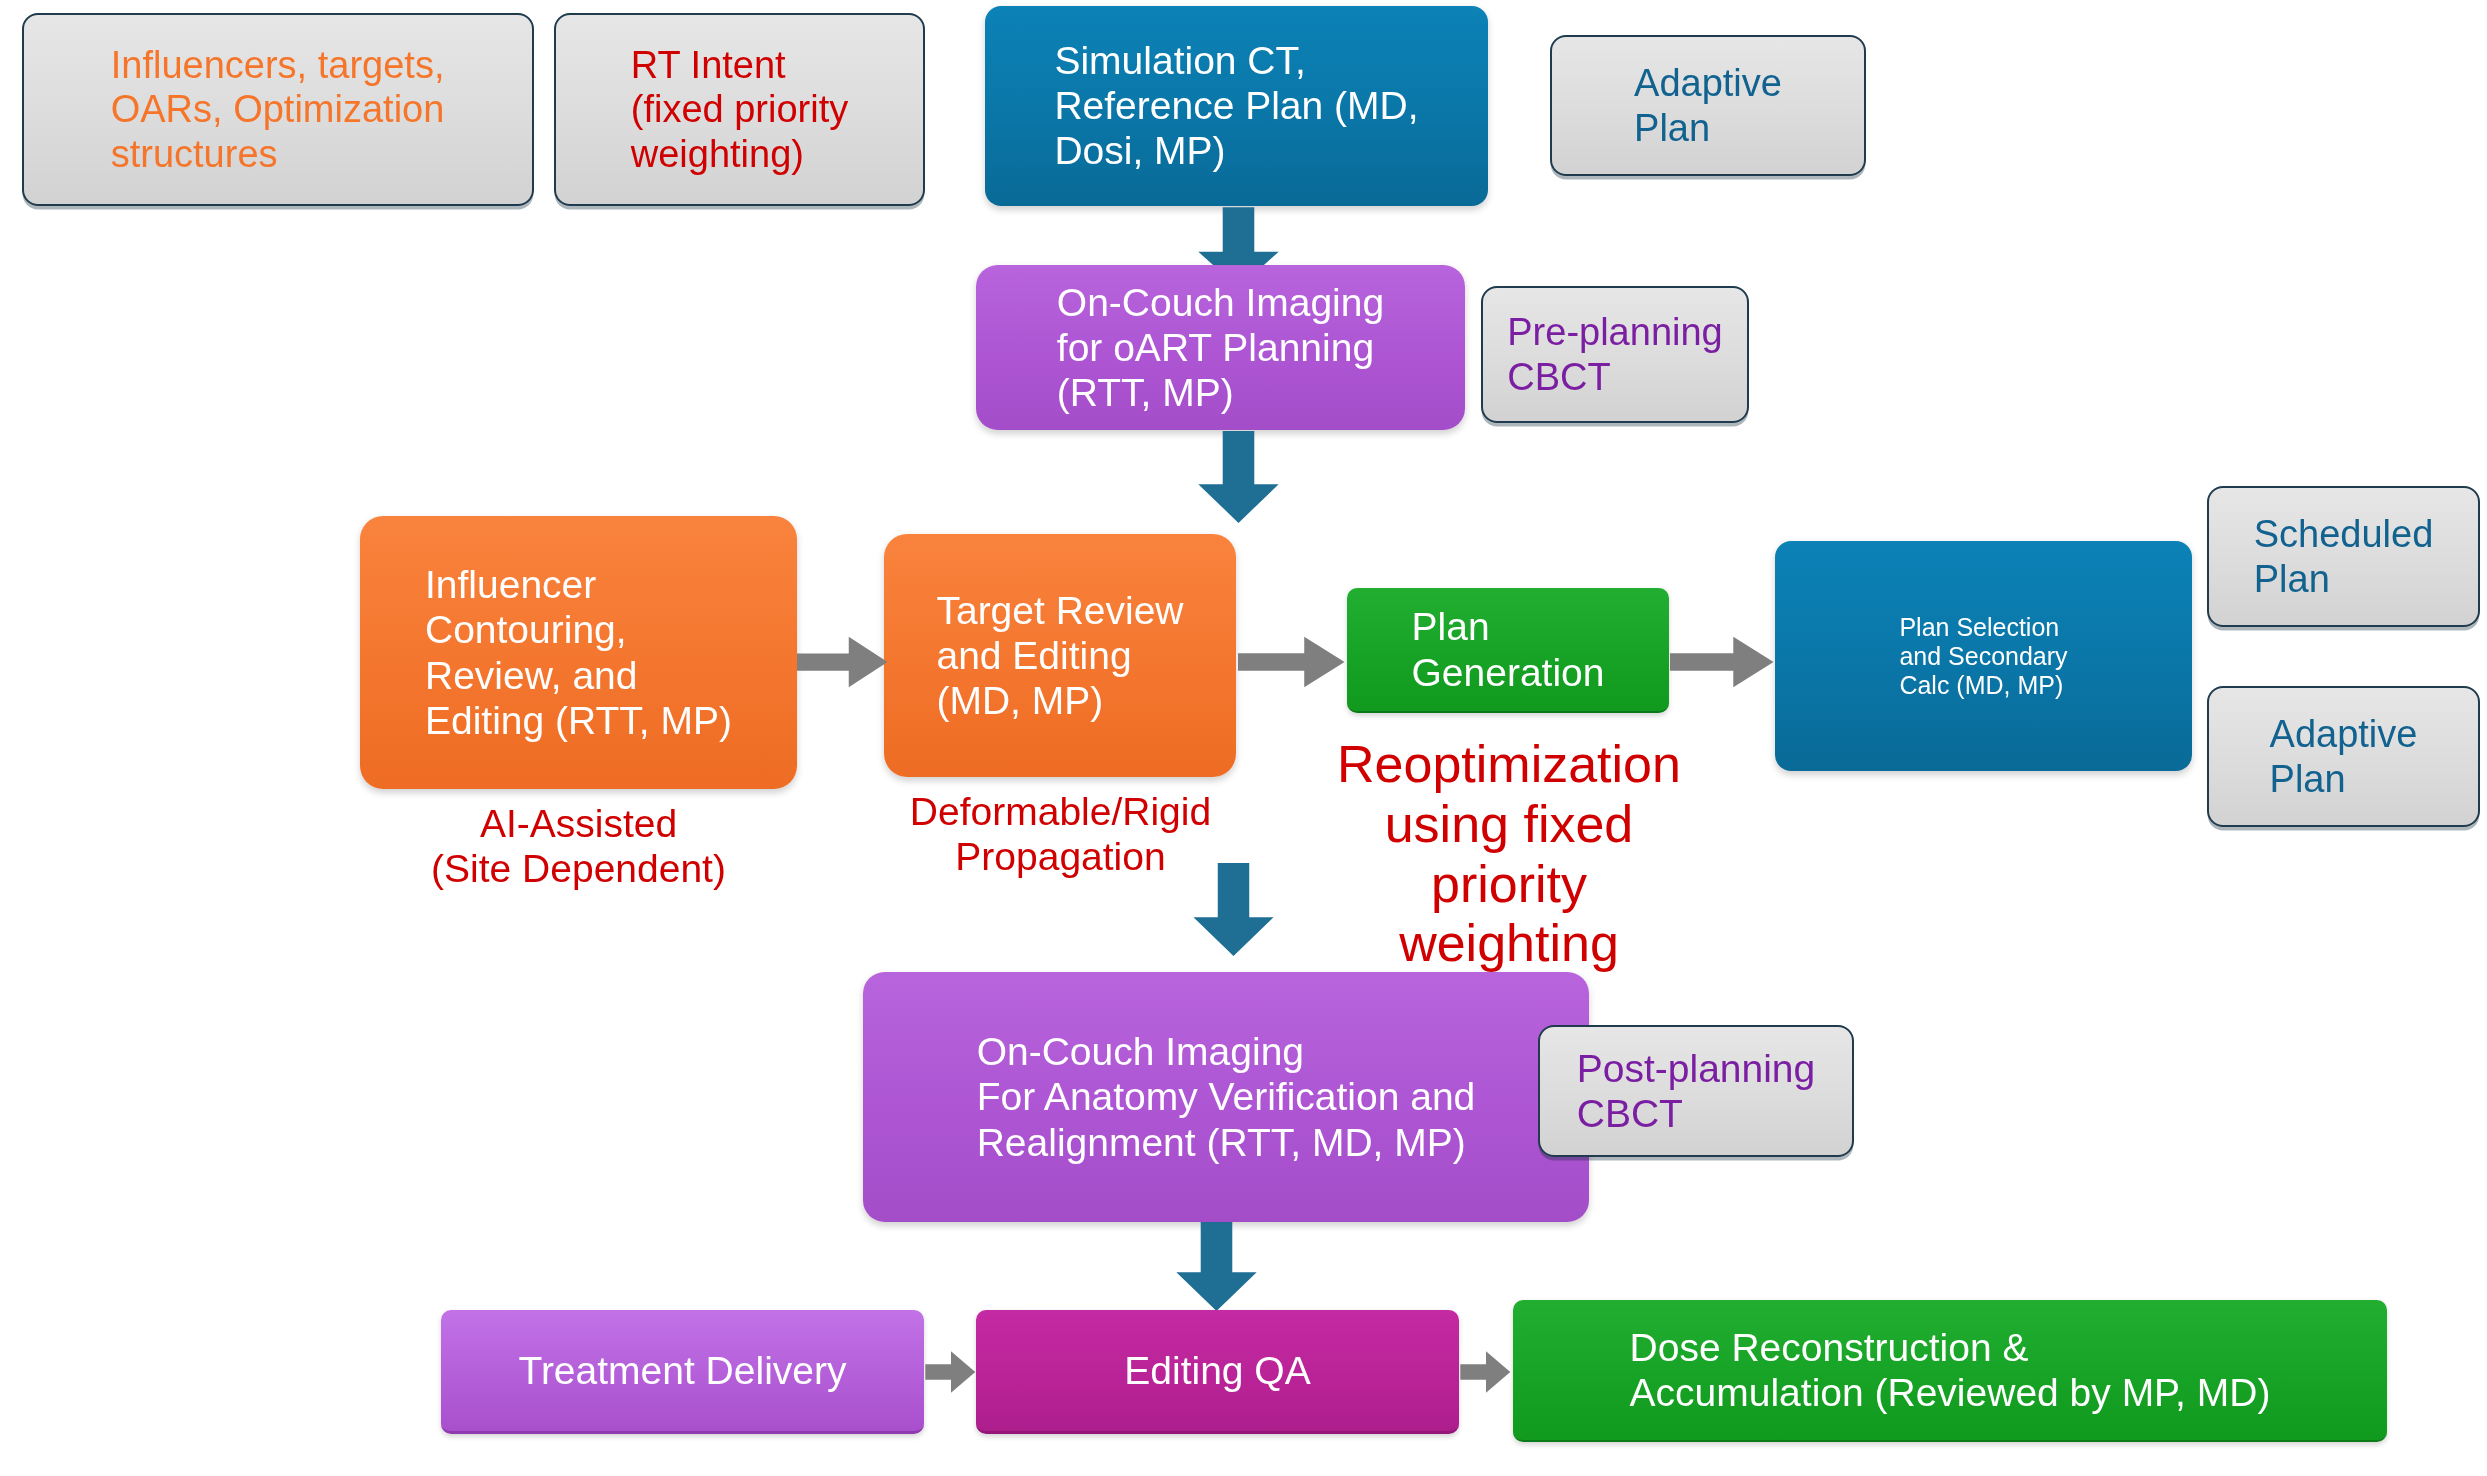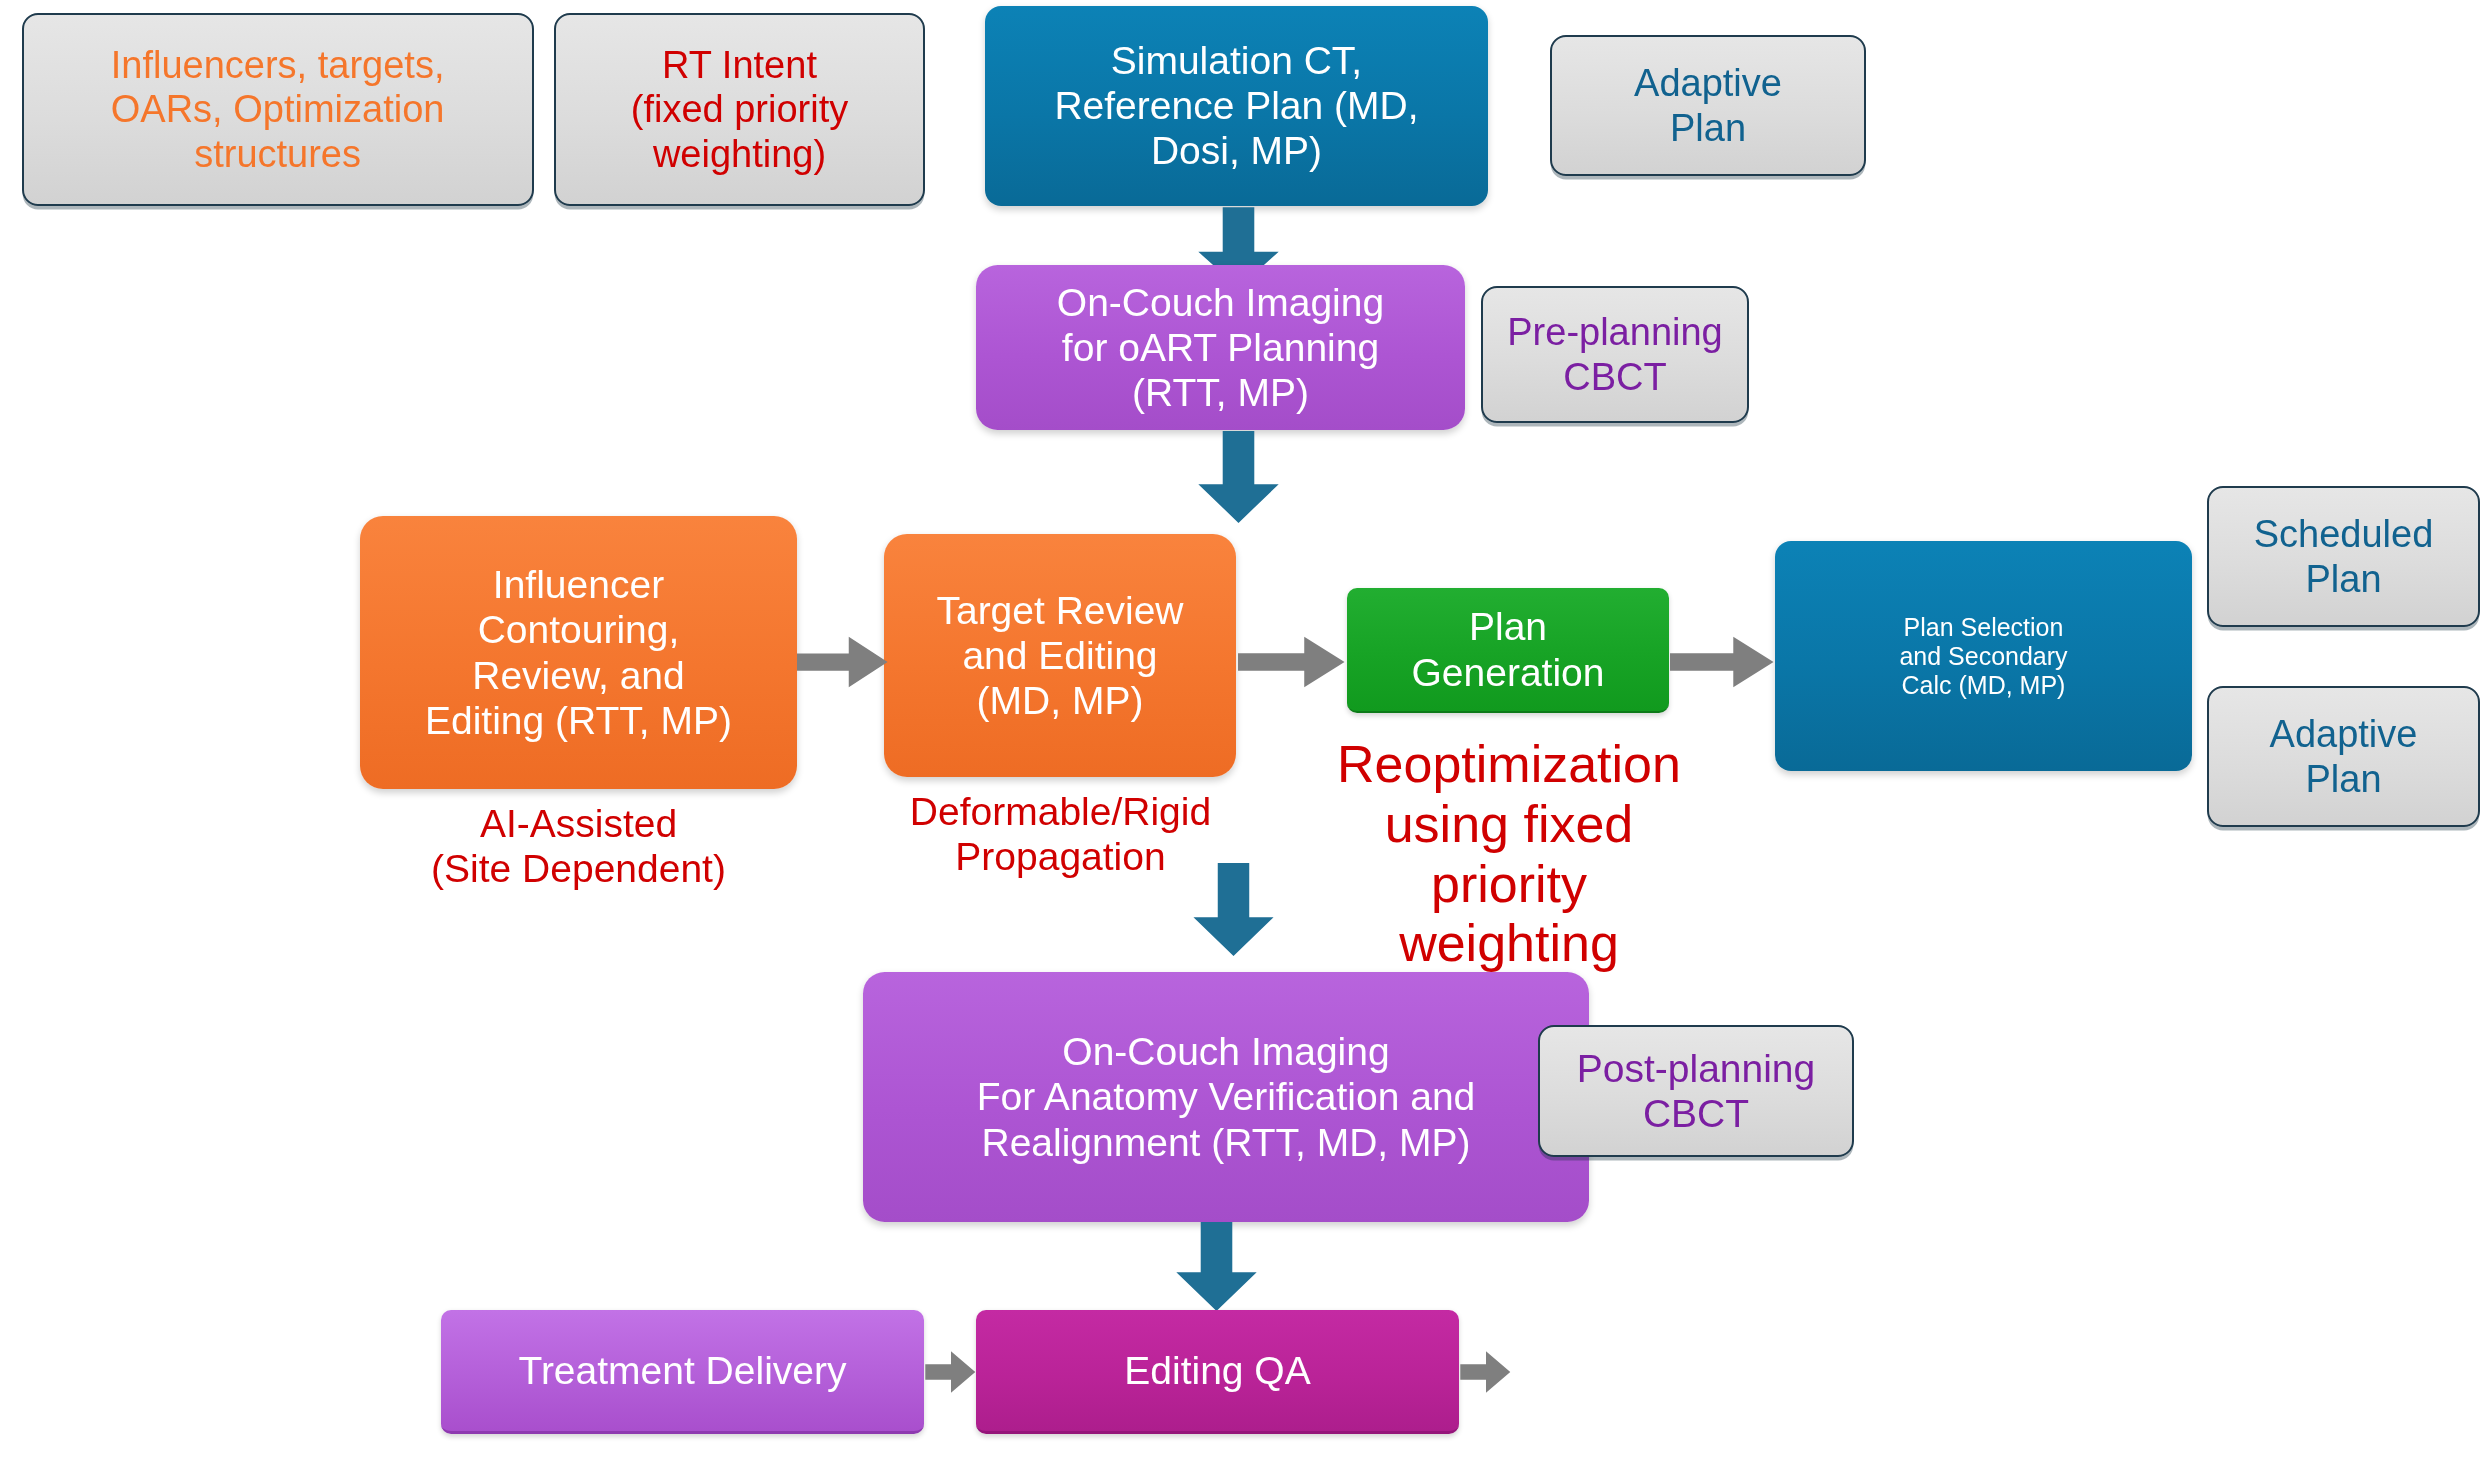--- a/index.html
+++ b/index.html
@@ -11,21 +11,20 @@
     overflow:hidden;
   }
   #canvas{position:absolute;left:0;top:0;width:2487px;height:1477px;}
 
   .node{
     position:absolute;
     box-sizing:border-box;
     display:flex;
     align-items:center;
     justify-content:center;
-    text-align:center;
     line-height:1.16;
     white-space:pre-line;
     border-radius:18.7px;
   }
 
   
   .chip{
     background:linear-gradient(180deg,#e6e6e6 0%,#dcdcdc 55%,#d2d2d2 100%);
     border:2.9px solid #1f3b4d;
     border-radius:16px;
@@ -192,15 +191,17 @@
   <svg class="right-arrow" style="left:925px;top:1347px;width:52px;height:50px;" viewBox="0 0 72 70">
     <polygon points="0,24 36,24 36,6 70,35 36,64 36,46 0,46" fill="#7f7f7f"></polygon>
   </svg>
 
   <div class="node magenta" style="left:976px;top:1310px;width:483px;height:124px;font-size:39px;">Editing QA</div>
 
   <svg class="right-arrow" style="left:1460px;top:1347px;width:52px;height:50px;" viewBox="0 0 72 70">
     <polygon points="0,24 36,24 36,6 70,35 36,64 36,46 0,46" fill="#7f7f7f"></polygon>
   </svg>
 
+  <div class="node green" style="left:1513px;top:1300px;width:874px;height:142px;font-size:39px;">Dose Reconstruction &amp;
+Accumulation (Reviewed by MP, MD)</div>
 
 </div>
 
 
 </body></html>

